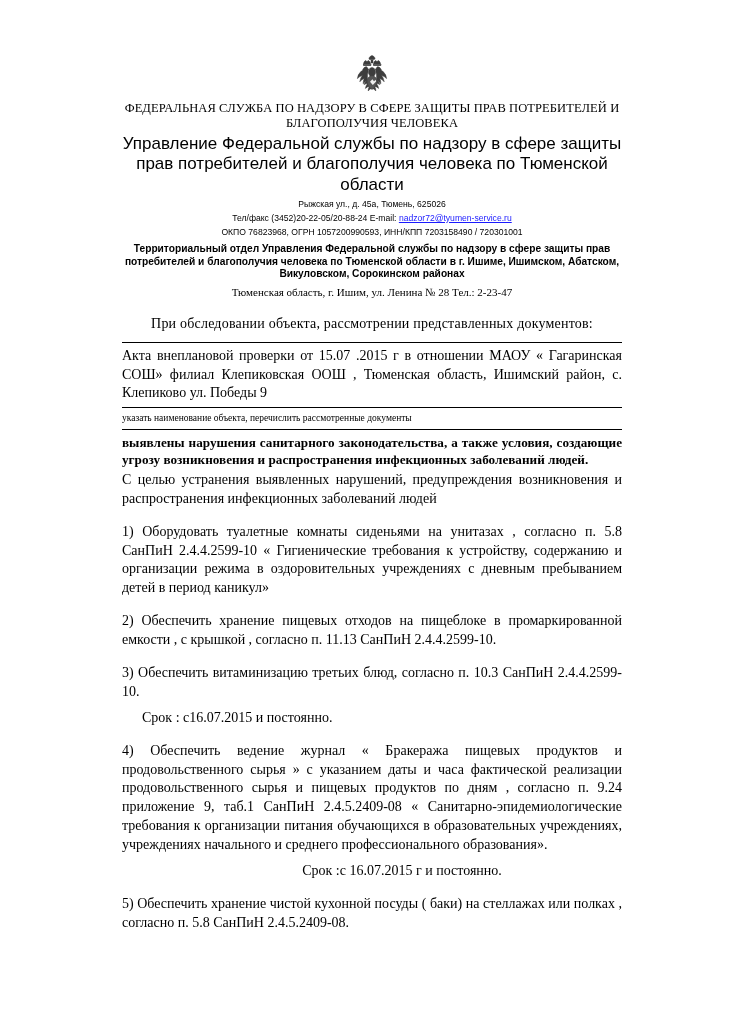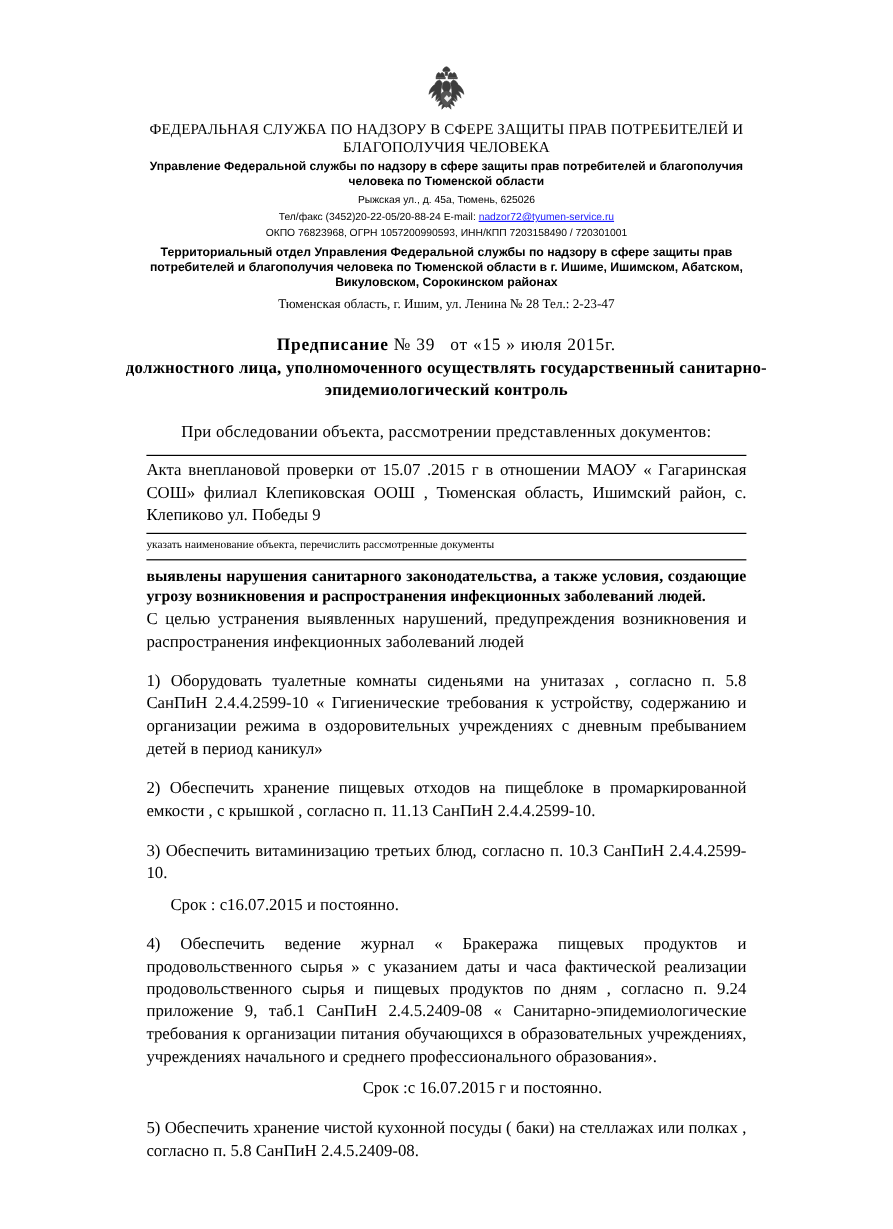--- a/index.html
+++ b/index.html
@@ -35,22 +35,22 @@
     padding: 0 110px;
   }
   .hdr-main {
     font-family: "Liberation Serif", serif;
     font-size: 12.5px;
     line-height: 1.18;
     letter-spacing: 0.1px;
   }
   .hdr-sub {
     font-family: "Liberation Sans", sans-serif;
-    font-weight: bold;
-    font-size: 10px;
+    font-weight: normal;
+    font-size: 17px;
     line-height: 1.22;
     margin-top: 3px;
   }
   .hdr-small {
     font-family: "Liberation Sans", sans-serif;
     font-size: 8.6px;
     line-height: 1.4;
     margin-top: 2px;
   }
   .hdr-small a, .hdr-small .mail {
@@ -193,31 +193,20 @@
     <div class="hdr-small">
       <span>Тел/факс (3452)20-22-05/20-88-24</span>
       <span>E-mail:</span>
       <span class="mail">nadzor72@tyumen-service.ru</span>
     </div>
     <div class="hdr-small">ОКПО 76823968, ОГРН 1057200990593, ИНН/КПП 7203158490 / 720301001</div>
     <div class="hdr-terr">Территориальный отдел Управления Федеральной службы по надзору в сфере защиты прав потребителей и благополучия человека по Тюменской области в г. Ишиме, Ишимском, Абатском, Викуловском, Сорокинском районах</div>
     <div class="hdr-addr">Тюменская область, г. Ишим, ул. Ленина № 28 Тел.: 2-23-47</div>
   </div>
 
-  <div class="title-block">
-    <div class="title-line1">
-      <span class="bold">Предписание</span>
-      <span>№</span>
-      <span>39</span>
-      &nbsp;
-      <span>от</span>
-      <span>«15 » июля  2015г.</span>
-    </div>
-    <div class="title-line2">должностного  лица, уполномоченного осуществлять государственный санитарно-эпидемиологический  контроль</div>
-  </div>
 
   <div class="body-block">
     <div class="intro">При  обследовании объекта, рассмотрении представленных документов:</div>
     <hr class="hr">
     <div class="object-text">Акта внеплановой проверки от 15.07 .2015  г в отношении  МАОУ « Гагаринская  СОШ» филиал  Клепиковская ООШ  ,  Тюменская  область,   Ишимский  район, с. Клепиково  ул. Победы 9</div>
     <hr class="hr">
     <div class="caption">указать наименование объекта, перечислить рассмотренные документы</div>
     <hr class="hr">
     <div class="bold-para">выявлены нарушения санитарного законодательства, а также условия, создающие угрозу возникновения и распространения инфекционных заболеваний людей.</div>
     <div class="purpose">С  целью  устранения  выявленных  нарушений,  предупреждения  возникновения  и распространения инфекционных заболеваний людей</div>

